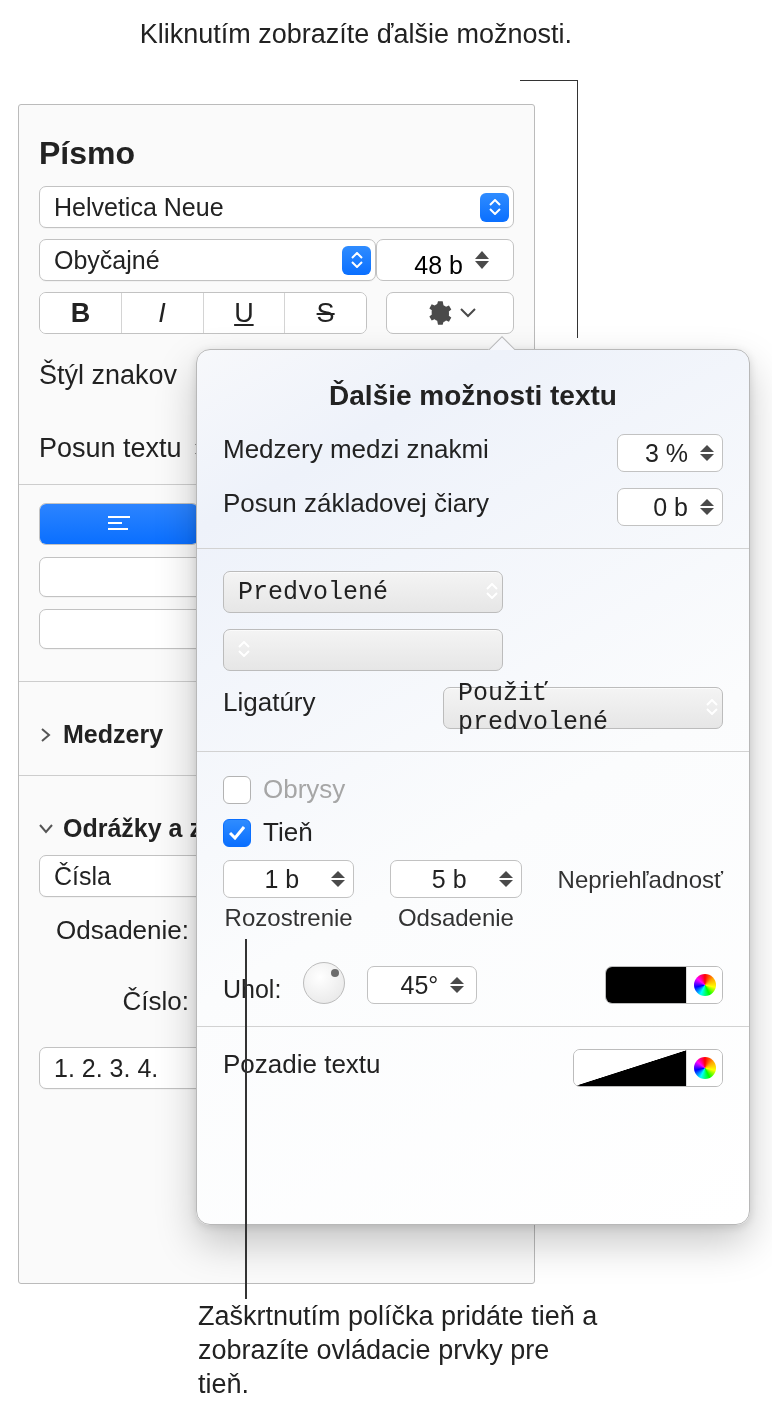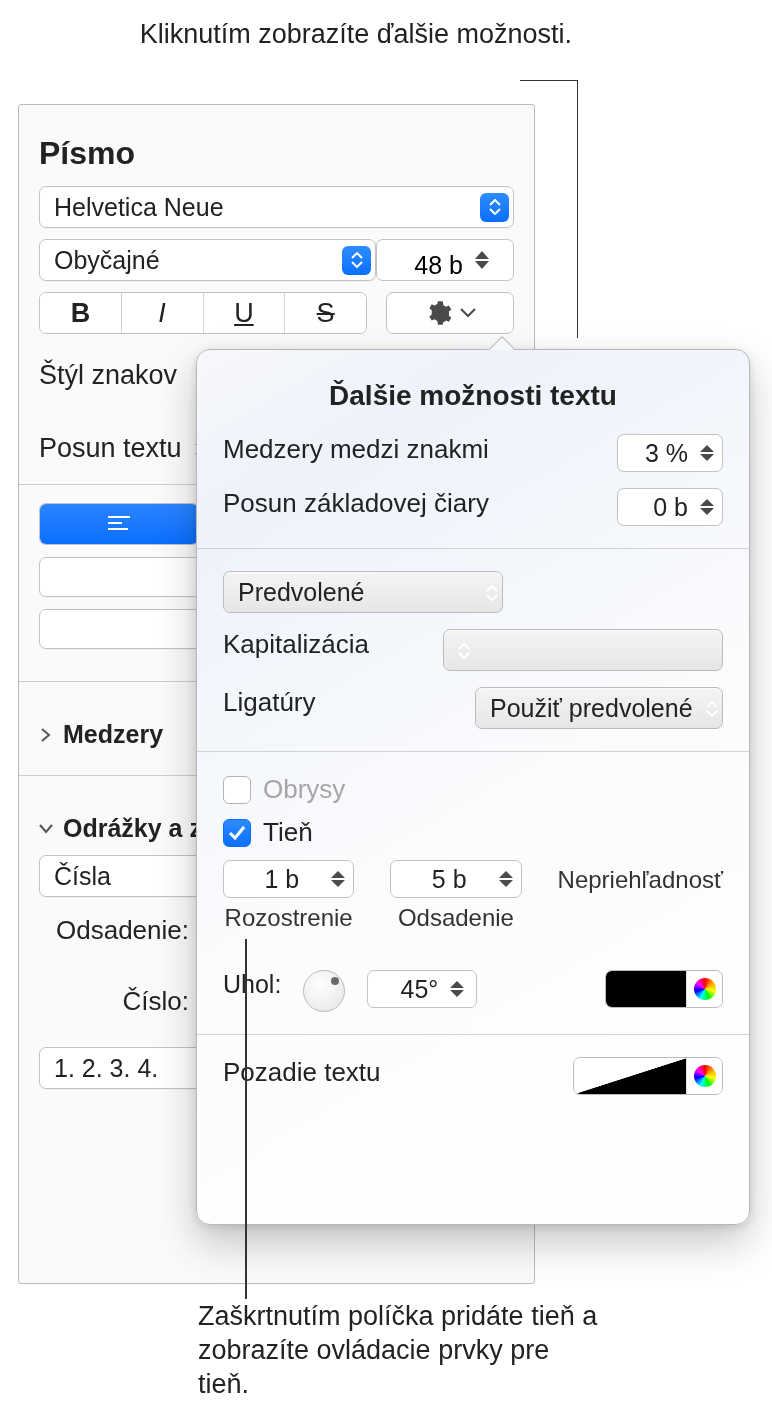--- a/index.html
+++ b/index.html
@@ -180,40 +180,41 @@
   }
   .num-field span{min-width:60px;text-align:right;font-size:25px;}
   .num-field .stepper{height:32px;margin-left:6px;}
   .num-field .stepper .up{border-bottom-width:7px;}
   .num-field .stepper .dn{border-top-width:7px;}
 
   .sel-field{
     display:flex;align-items:center;border:1px solid #bcbcbc;border-radius:7px;
     background:linear-gradient(#f4f4f4,#e6e6e6);height:42px;padding:0 4px 0 14px;
     box-shadow:inset 0 1px 0 rgba(255,255,255,0.6);
+    font-family:Liberation Mono, monospace;
   }
   .sel-field span{flex:1;font-size:25px;}
 
   .pop-divider{border:none;border-top:1px solid #d2d2d2;margin:22px -26px;}
 
   .chk-row{display:flex;align-items:center;gap:12px;margin:12px 0;font-size:26px;}
   .chk{
     width:28px;height:28px;border:1px solid #b3b3b3;border-radius:6px;background:#fff;display:flex;align-items:center;justify-content:center;
   }
   .chk.checked{background:linear-gradient(#2f8cff,#0a6fff);border-color:#0a6fff;}
   .chk.checked svg{display:block;}
   .chk svg{display:none;}
   .disabled-label{color:#a6a6a6;}
 
   .shadow-grid{display:flex;gap:36px;margin-top:10px;}
   .shadow-grid .col{flex:1;text-align:center;}
   .shadow-grid .num-field{width:100%;justify-content:flex-end;gap:20px;}
   .shadow-grid .sub{font-size:24px;margin-top:6px;color:#333;}
 
-  .angle-row{display:flex;align-items:flex-start;gap:22px;margin-top:38px;}
+  .angle-row{display:flex;align-items:flex-end;gap:22px;margin-top:30px;}
   .angle-dial{
     width:42px;height:42px;border-radius:50%;border:1px solid #bcbcbc;
     background:radial-gradient(circle at 40% 35%,#fff,#e4e4e4);position:relative;
   }
   .angle-dial .dot{position:absolute;width:8px;height:8px;border-radius:50%;background:#6b6b6b;top:6px;left:27px;}
   .color-well{
     width:118px;height:38px;border:1px solid #bcbcbc;border-radius:7px;overflow:hidden;display:flex;
   }
   .color-well .swatch{flex:1;background:#000;}
   .color-well .picker{
@@ -407,34 +408,33 @@
       <div class="caps">
         <svg width="12" height="16" viewBox="0 0 12 16">
             <path d="M1 6 L6 1 L11 6" stroke="#fff" stroke-width="2" fill="none"></path>
             <path d="M1 10 L6 15 L11 10" stroke="#fff" stroke-width="2" fill="none"></path>
           </svg>
       </div>
     </div>
   </div>
 
   <div class="pop-row">
-    <div class="plabel">Kapitalizácia</div>
     <div class="sel-field" style="width:280px;">
       <div class="caps">
         <svg width="12" height="16" viewBox="0 0 12 16">
             <path d="M1 6 L6 1 L11 6" stroke="#fff" stroke-width="2" fill="none"></path>
             <path d="M1 10 L6 15 L11 10" stroke="#fff" stroke-width="2" fill="none"></path>
           </svg>
       </div>
     </div>
   </div>
 
   <div class="pop-row">
     <div class="plabel">Ligatúry</div>
-    <div class="sel-field" style="width:248px;">
+    <div class="sel-field" style="width:280px;">
       <span>Použiť predvolené</span>
       <div class="caps">
         <svg width="12" height="16" viewBox="0 0 12 16">
             <path d="M1 6 L6 1 L11 6" stroke="#fff" stroke-width="2" fill="none"></path>
             <path d="M1 10 L6 15 L11 10" stroke="#fff" stroke-width="2" fill="none"></path>
           </svg>
       </div>
     </div>
   </div>
 

